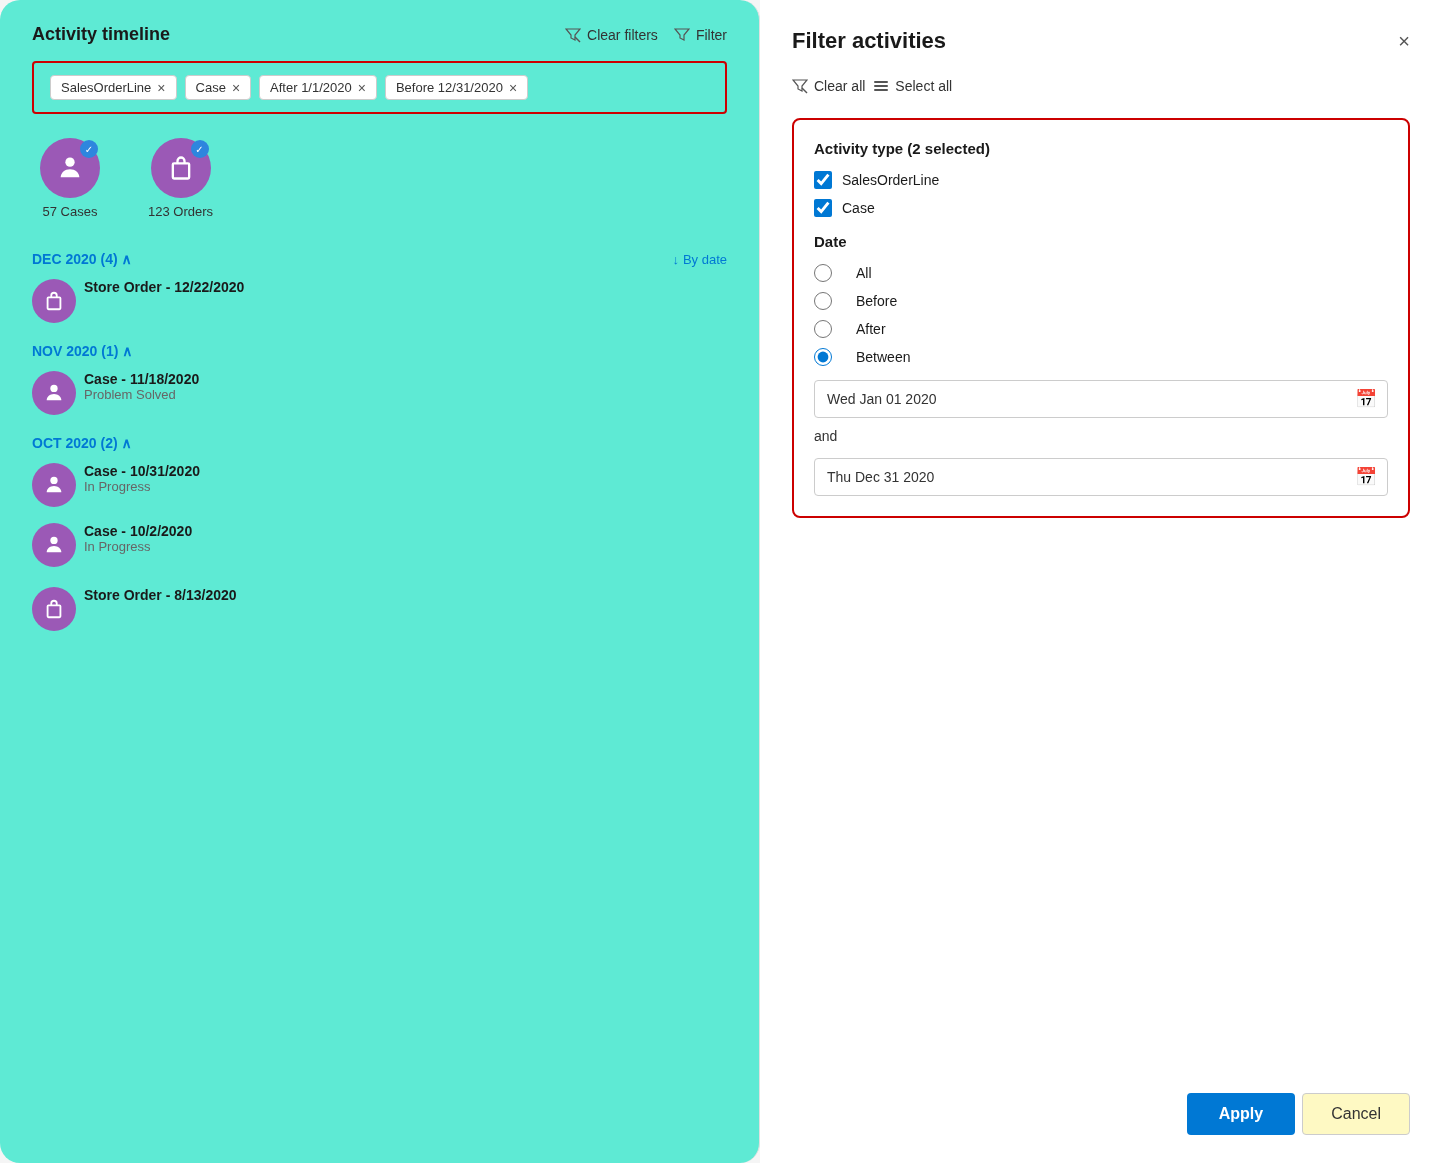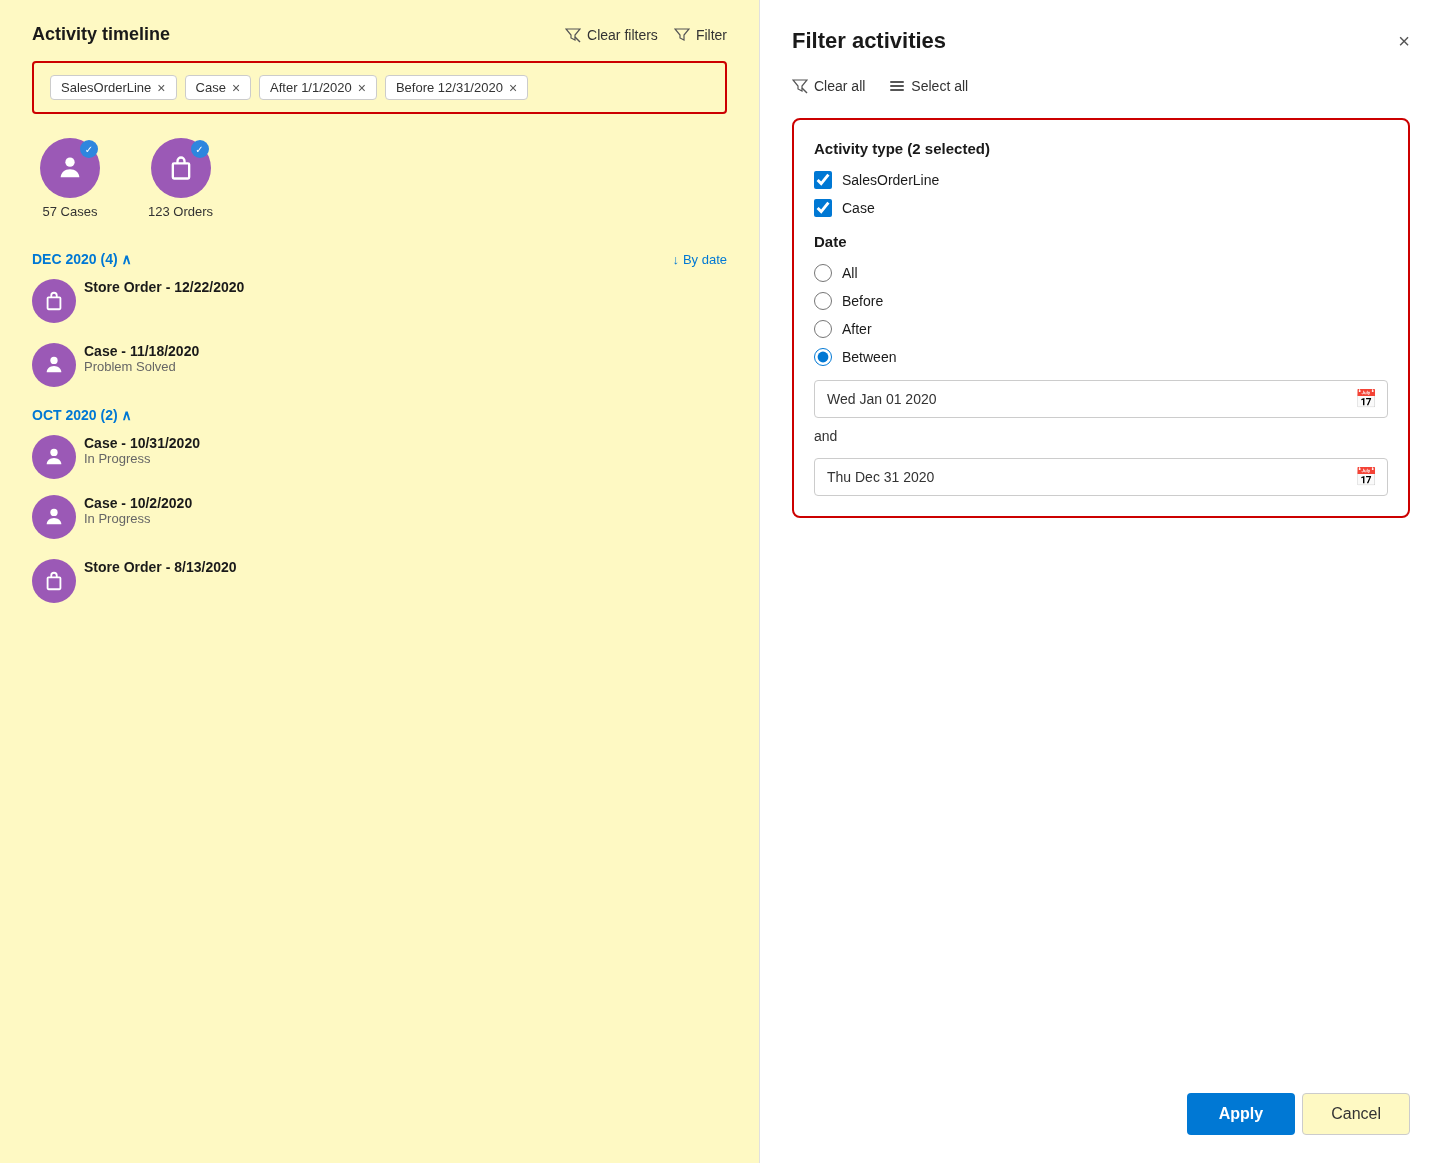--- a/index.html
+++ b/index.html
@@ -1,24 +1,25 @@
 <!DOCTYPE html>
 <html><head>
   <meta charset="utf-8">
   <style>
     * { box-sizing: border-box; margin: 0; padding: 0; }
     body { font-family: 'Segoe UI', sans-serif; background: #f5f5f5; display: flex; height: 1163px; width: 1442px; overflow: hidden; }
 
     
     .left-panel {
       flex: 0 0 760px;
-      background: #fef9c3;
+      background: #5eead4;
       padding: 24px 32px;
       overflow-y: auto;
       border-right: 1px solid #e0e0e0;
+      border-radius: 20px;
     }
 
     .activity-header {
       display: flex;
       align-items: center;
       justify-content: space-between;
       margin-bottom: 16px;
     }
 
     .activity-title {
@@ -211,21 +212,21 @@
     .close-btn {
       background: none;
       border: none;
       cursor: pointer;
       font-size: 20px;
       color: #555;
     }
 
     .panel-toolbar {
       display: flex;
-      gap: 24px;
+      gap: 8px;
       margin-bottom: 24px;
     }
 
     .toolbar-btn {
       display: flex;
       align-items: center;
       gap: 6px;
       background: none;
       border: none;
       cursor: pointer;
@@ -271,21 +272,21 @@
     .date-heading {
       font-size: 15px;
       font-weight: 700;
       color: #1a1a1a;
       margin-bottom: 14px;
     }
 
     .radio-item {
       display: flex;
       align-items: center;
-      gap: 10px;
+      gap: 24px;
       margin-bottom: 10px;
     }
 
     .radio-item input[type="radio"] {
       width: 18px;
       height: 18px;
       accent-color: #0078d4;
     }
 
     .radio-label {
@@ -440,20 +441,23 @@
               <path d="M9 8V6a3 3 0 016 0v2" stroke="#fff" stroke-width="2" fill="none"></path>
             </svg>
         </div>
         <div class="item-content">
           <div class="item-title">Store Order - 12/22/2020</div>
         </div>
       </div>
     </div>
 
     <div class="timeline-section">
+      <div class="month-header">
+        <span class="month-label">NOV 2020 (1) ∧</span>
+      </div>
       <div class="timeline-item">
         <div class="item-icon">
           <svg viewBox="0 0 24 24">
               <circle cx="12" cy="7" r="4"></circle>
               <path d="M4 20c0-4 3.6-7 8-7s8 3 8 7"></path>
             </svg>
         </div>
         <div class="item-content">
           <div class="item-title">Case - 11/18/2020</div>
           <div class="item-subtitle">Problem Solved</div>

